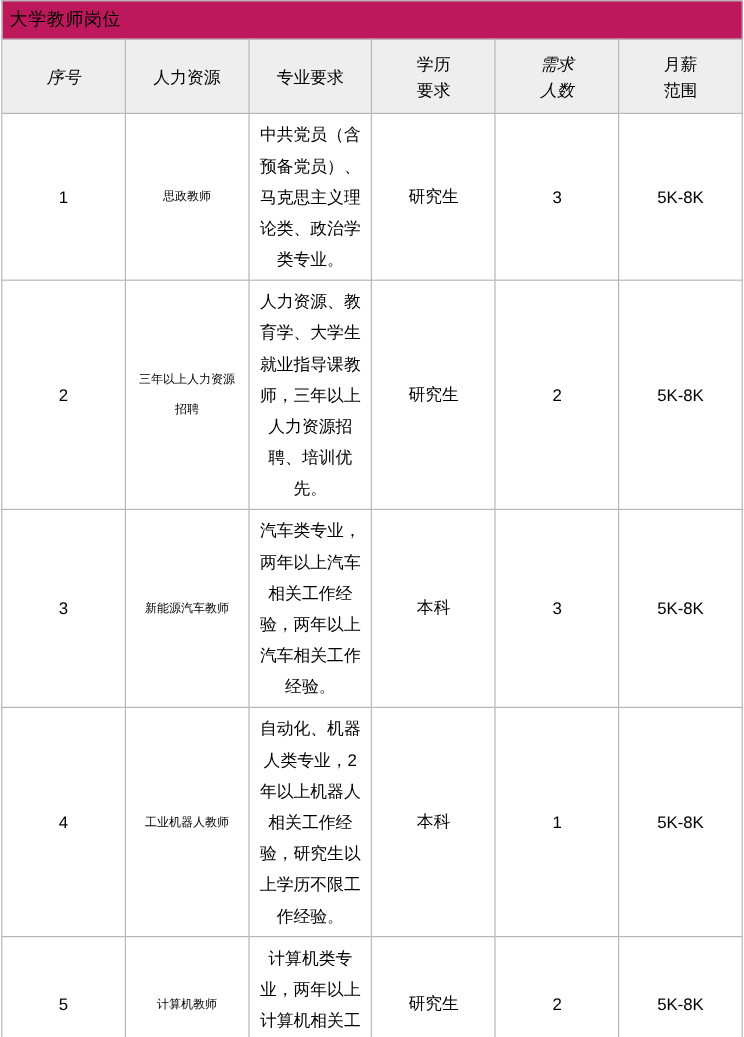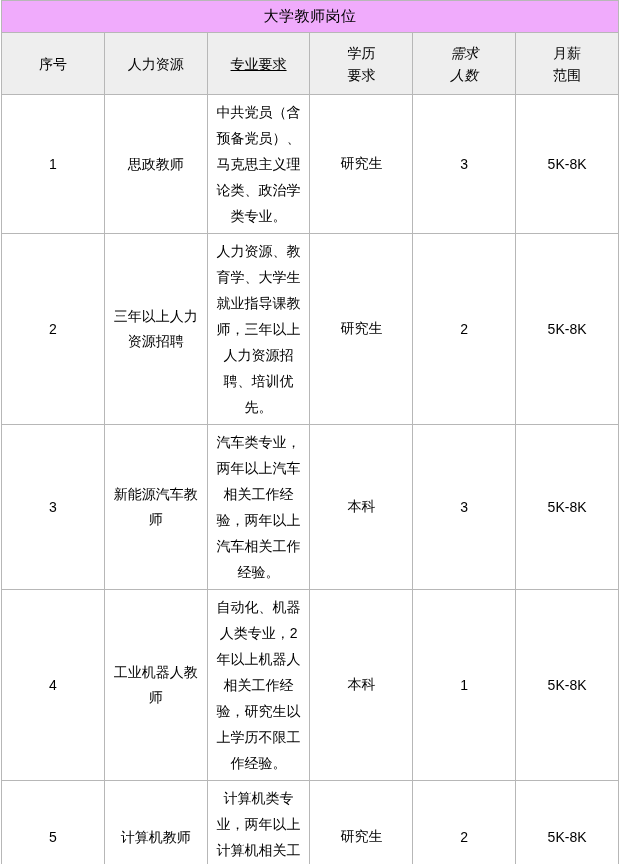--- a/index.html
+++ b/index.html
@@ -24,51 +24,50 @@
     table-layout: fixed;
   }
   table.job-table td, table.job-table th {
     border: 1px solid #b7b7b7;
     font-weight: normal;
     vertical-align: middle;
     padding: 4px 6px;
     box-sizing: border-box;
   }
   .title-cell {
-    background: #f0abfc;
-    text-align: center;
+    background: #be185d;
     font-size: 15px;
     height: 32px;
     padding: 5px 6px;
     letter-spacing: 0.5px;
   }
   .head-cell {
     background: #eeeeee;
     text-align: center;
     font-size: 14px;
     height: 62px;
     line-height: 22px;
   }
   .head-cell .stack span {
     display: block;
   }
-  .col-no     { width: 44px; }
+  .col-no     { width: 44px; font-style: italic; }
   .col-name   { width: 131px; }
-  .col-req    { width: 214px; text-decoration: underline; }
+  .col-req    { width: 214px; }
   .col-edu    { width: 69px; }
   .col-count  { width: 69px; font-style: italic; }
   .col-salary { width: 69px; margin-top: 45px; }
 
   td.c-no {
     text-align: center;
     font-size: 14px;
   }
   td.c-name {
     text-align: center;
-    font-size: 14px;
+    font-size: 10px;
     line-height: 25px;
   }
   td.c-req {
     text-align: center;
     font-size: 14px;
     line-height: 26px;
     padding: 6px 8px;
   }
   td.c-edu, td.c-count, td.c-salary {
     text-align: center;

